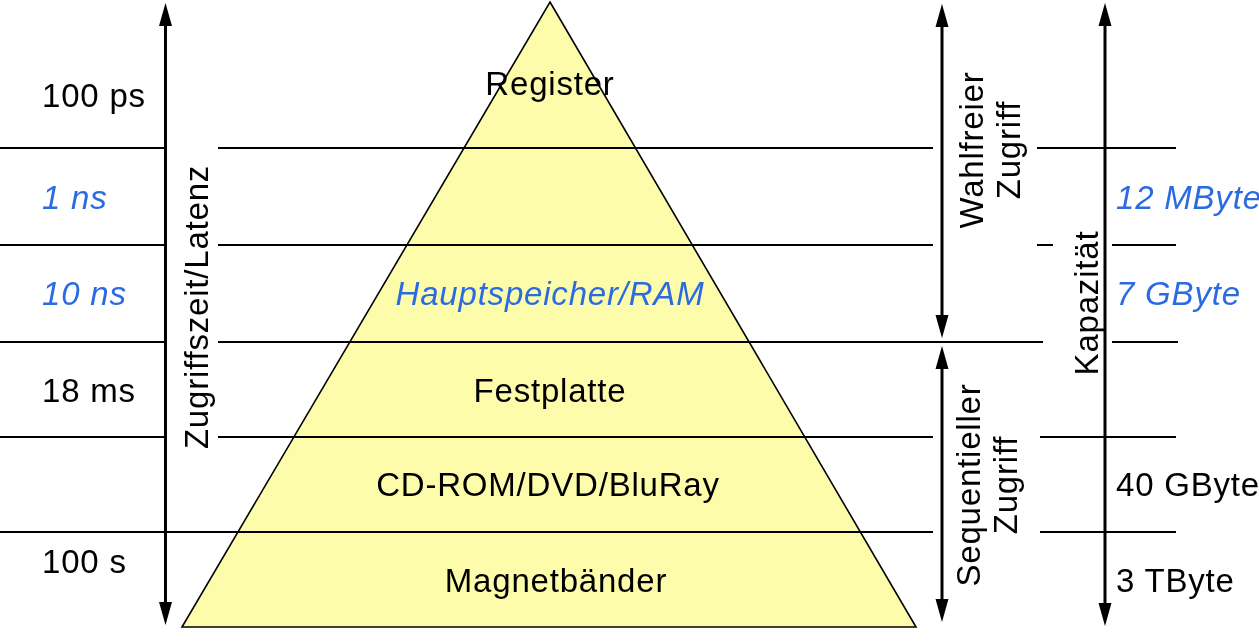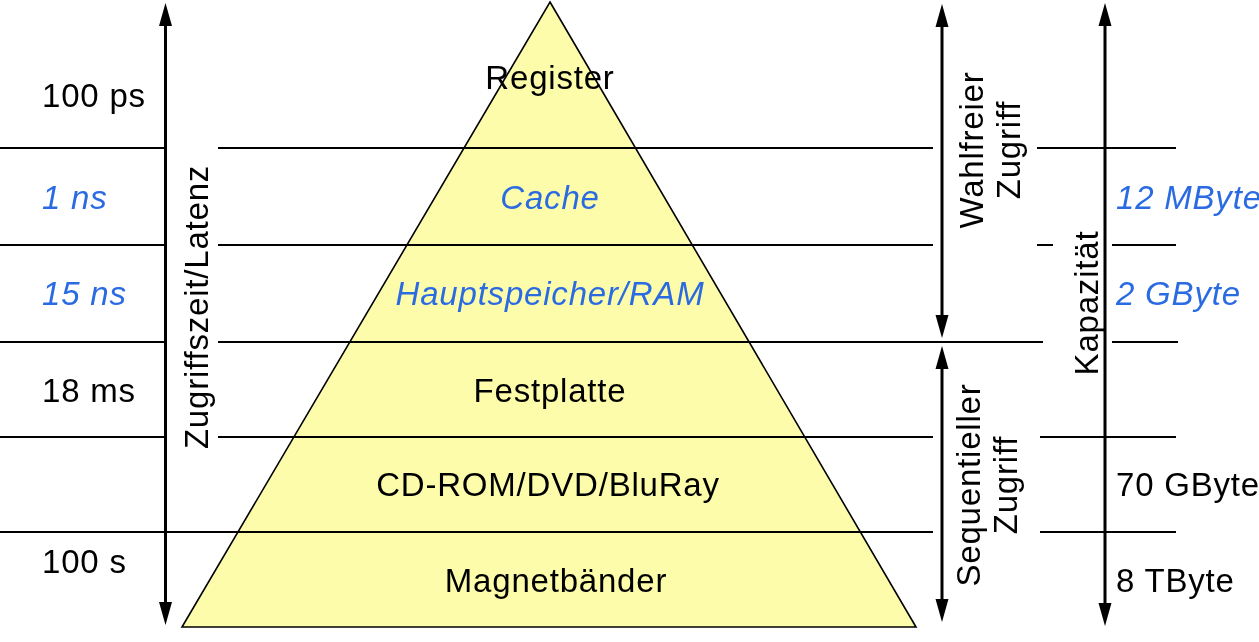--- a/index.html
+++ b/index.html
@@ -56,35 +56,34 @@
 
     <g stroke="var(--ink)" fill="var(--ink)">
       <line x1="1105" y1="21" x2="1105" y2="608" stroke-width="3"></line>
       <path d="M1105 3 L1098.5 26 L1111.5 26 Z" stroke="none"></path>
       <path d="M1105 626 L1098.5 603 L1111.5 603 Z" stroke="none"></path>
     </g>
   </svg>
 
   <div class="t" style="left:42px;top:95px">100 ps</div>
   <div class="t hl" style="left:42px;top:197px">1 ns</div>
-  <div class="t hl" style="left:42px;top:293px">15 ns</div>
+  <div class="t hl" style="left:42px;top:293px">10 ns</div>
   <div class="t" style="left:42px;top:390px">18 ms</div>
   <div class="t" style="left:42px;top:561px">100 s</div>
 
-  <div class="t cx" style="left:550px;top:77px">Register</div>
-  <div class="t cx hl" style="left:550px;top:197px">Cache</div>
+  <div class="t cx" style="left:550px;top:83px">Register</div>
   <div class="t cx hl" style="left:550px;top:293px">Hauptspeicher/RAM</div>
   <div class="t cx" style="left:550px;top:390px">Festplatte</div>
   <div class="t cx" style="left:548px;top:484px">CD-ROM/DVD/BluRay</div>
   <div class="t cx" style="left:556px;top:580px">Magnetbänder</div>
 
   <div class="t hl" style="left:1116px;top:197px">12 MByte</div>
-  <div class="t hl" style="left:1116px;top:293px">2 GByte</div>
-  <div class="t" style="left:1116px;top:484px">70 GByte</div>
-  <div class="t" style="left:1116px;top:580px">8 TByte</div>
+  <div class="t hl" style="left:1116px;top:293px">7 GByte</div>
+  <div class="t" style="left:1116px;top:484px">40 GByte</div>
+  <div class="t" style="left:1116px;top:580px">3 TByte</div>
 
   <div class="t rot" style="left:196px;top:307px">Zugriffszeit/Latenz</div>
 
   <div class="t rot" style="left:990px;top:150px">
     <div>Wahlfreier</div>
     <div>Zugriff</div>
   </div>
 
   <div class="t rot" style="left:987px;top:485px">
     <div>Sequentieller</div>

